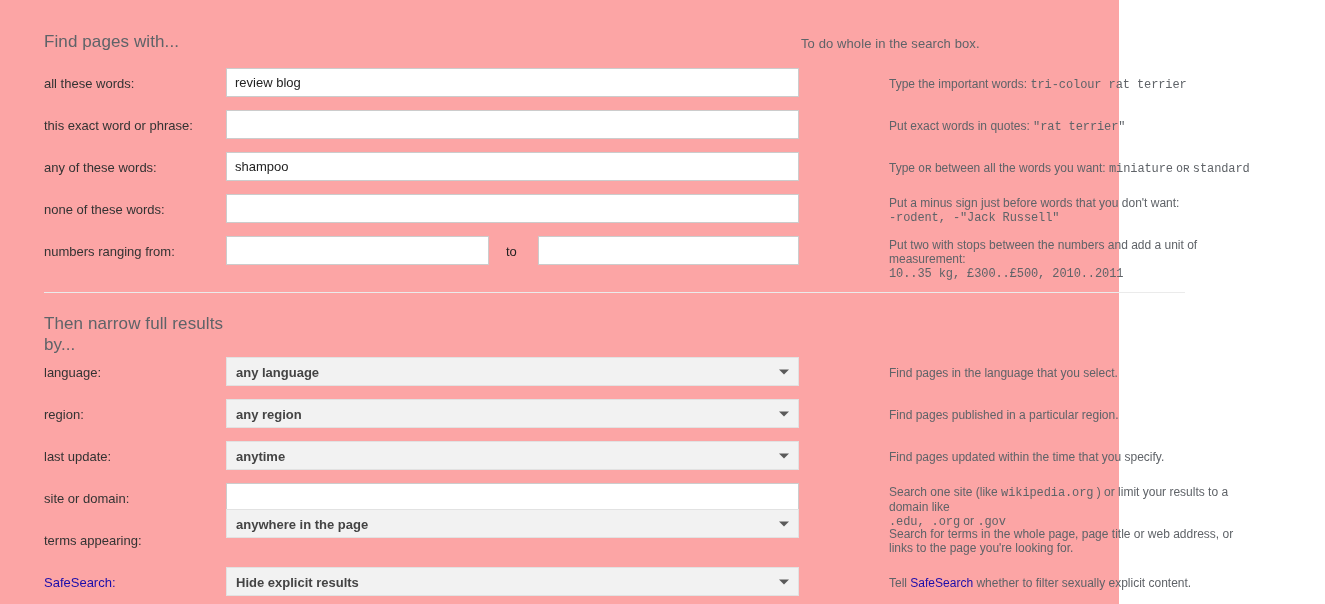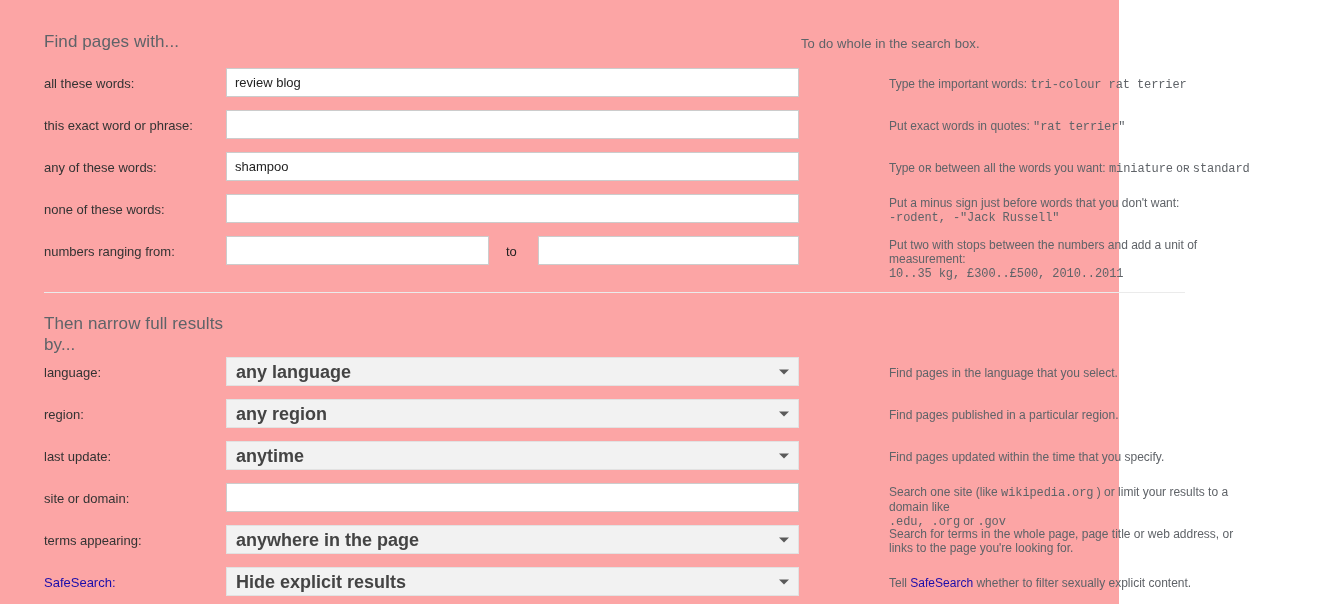--- a/index.html
+++ b/index.html
@@ -90,21 +90,21 @@
     height: 29px;
     background: #f2f2f2;
     border: 1px solid #e2e2e2;
     cursor: pointer;
   }
   .sel .sel-val {
     position: absolute;
     left: 9px;
     top: 50%;
     transform: translateY(-50%);
-    font-size: 18px;
+    font-size: 13px;
     color: #444444;
     font-weight: bold;
     white-space: nowrap;
     text-align: right;
   }
   .sel .arrow {
     position: absolute;
     right: 9px;
     top: 50%;
     transform: translateY(-50%);
@@ -242,21 +242,21 @@
       <span class="mono">wikipedia.org</span>
       <span>) or limit your results to a domain like</span><br>
       <span class="mono">.edu, .org</span>
       <span>or</span>
       <span class="mono">.gov</span>
     </div>
   </div>
 
   <div class="row">
     <div class="lbl" style="top:533px">terms appearing:</div>
-    <div class="sel" style="top:525px">
+    <div class="sel" style="top:509px">
       <span class="sel-val">anywhere in the page</span>
       <span class="arrow"></span>
     </div>
     <div class="hint" style="top:527px; width:368px">
       <span>Search for terms in the whole page, page title or web address, or links to the page you're looking for.</span>
     </div>
   </div>
 
   <div class="row">
     <div class="lbl link" style="top:575px">SafeSearch:</div>

